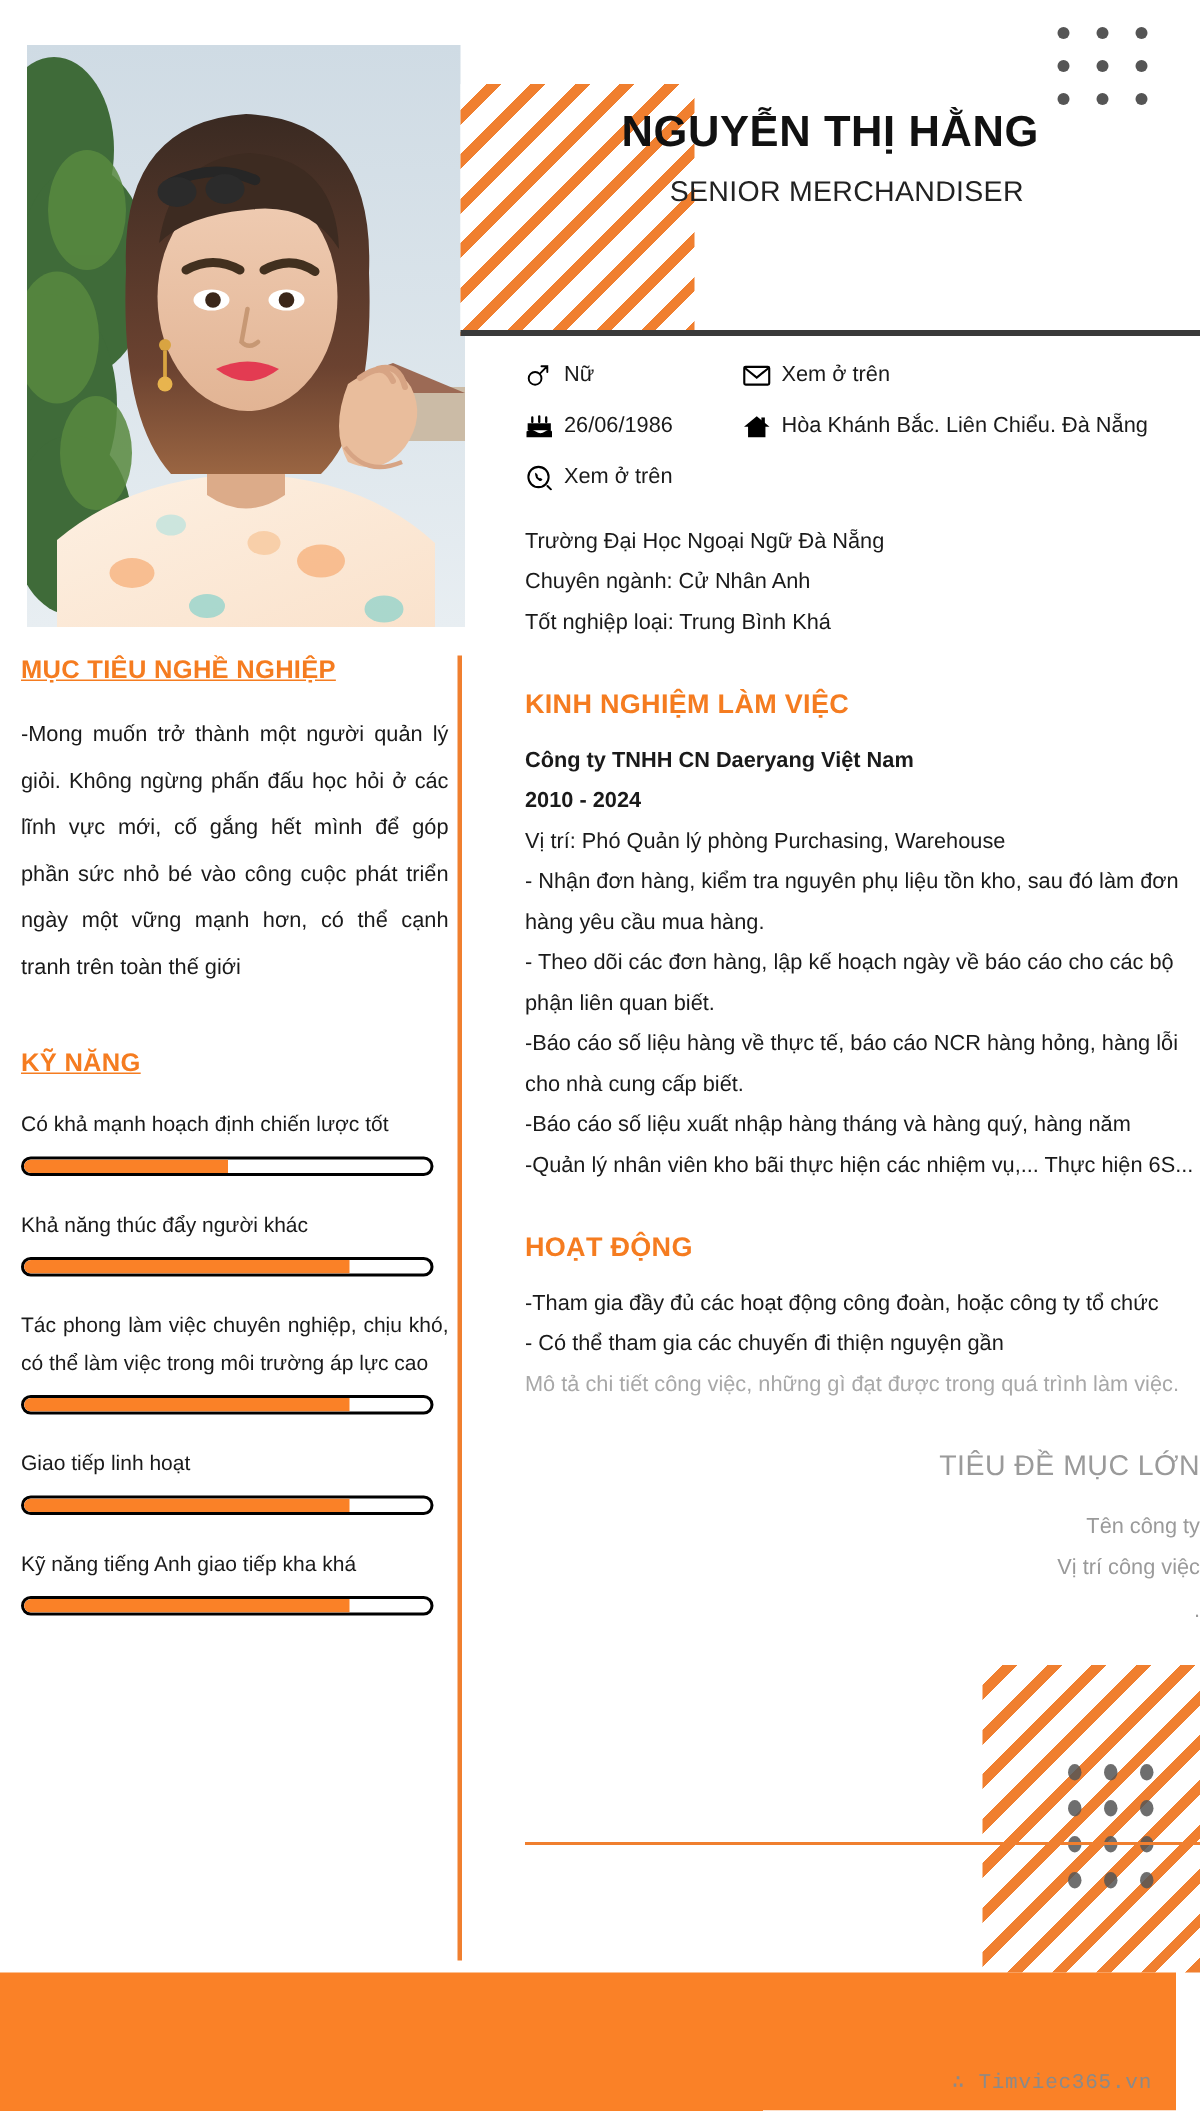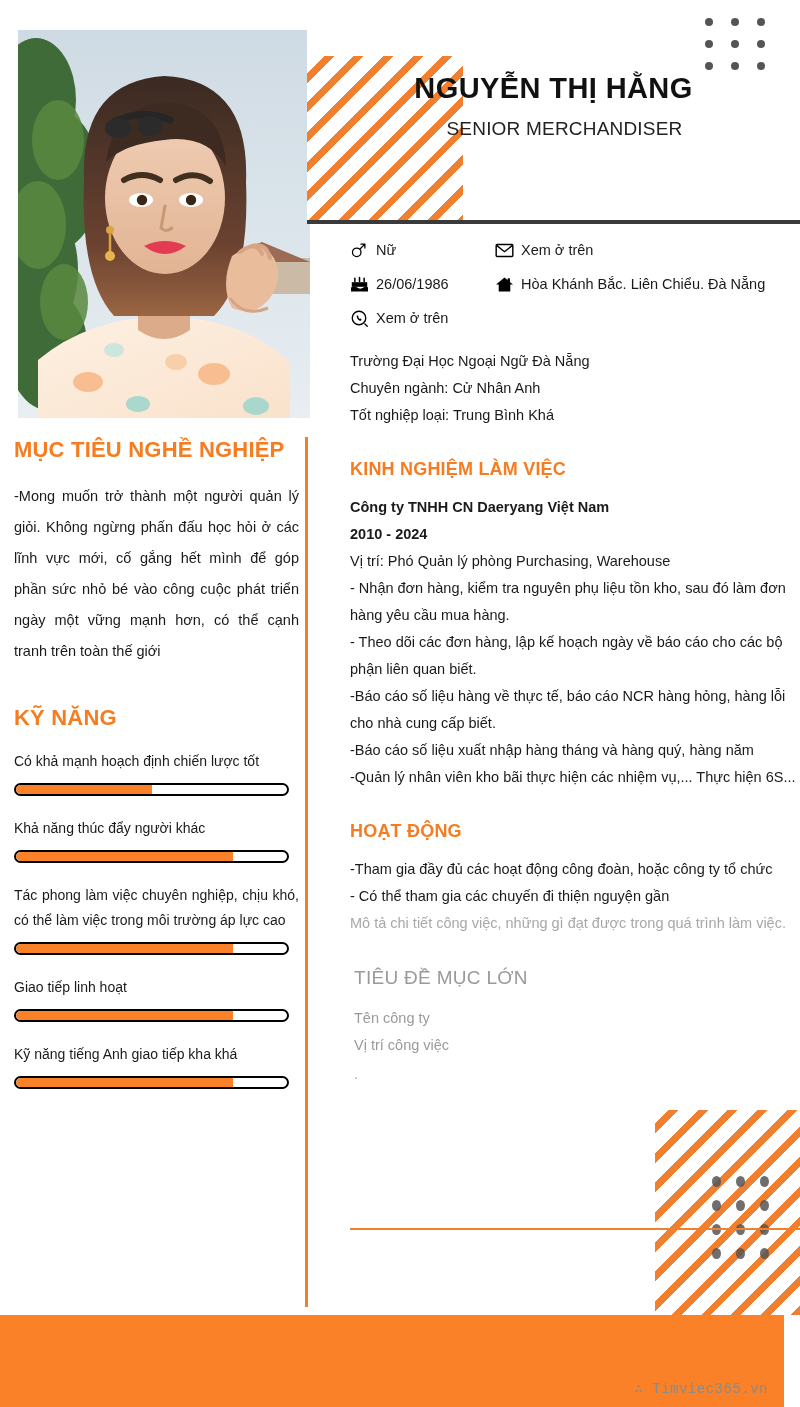--- a/index.html
+++ b/index.html
@@ -70,22 +70,22 @@
   #divider {
     position:absolute; left:305px; top:437px; width:3px; height:870px;
     background:#f07f2f;
   }
 
   
   #left-col {
     position:absolute; left:14px; top:437px; width:285px;
   }
   .sec-title {
-    color:#f57c20; font-weight:bold; font-size:22px;
-    letter-spacing:0.2px; margin:0 0 18px 0;
+    color:#f57c20; font-weight:bold; font-size:17px;
+    letter-spacing:0.2px; margin:0 0 18px 0;text-decoration:underline;
   }
   .left-section { margin-bottom:38px; }
   .objective-text {
     font-size:14.5px; line-height:31px; text-align:justify;
     color:#1a1a1a; margin:0;
   }
   .skill { margin-bottom:20px; }
   .skill-label {
     font-size:14px; line-height:25px; color:#1a1a1a;
     text-align:justify; margin:0 0 9px 0;
@@ -118,21 +118,21 @@
   .r-sec-title {
     color:#f57c20; font-weight:bold; font-size:18px;
     letter-spacing:0.2px; margin:0 0 14px 0;
   }
   .r-line { font-size:14.5px; line-height:27px; color:#1a1a1a; margin:0; }
   .r-line.bold { font-weight:bold; }
   .r-line.muted { color:#a8a8a8; }
   .r-section { margin-bottom:30px; }
 
   
-  #placeholder-sec { margin-top:12px; padding-left:4px; }
+  #placeholder-sec { margin-top:12px; padding-left:4px;text-align:right; }
   .ph-title {
     color:#9a9a9a; font-size:19px; font-weight:400;
     letter-spacing:0.3px; margin:0 0 16px 0;
   }
   .ph-line { color:#9a9a9a; font-size:14.5px; line-height:27px; margin:0; }
   .ph-dot { color:#9a9a9a; font-size:14.5px; line-height:18px; margin:6px 0 0 0; }
   #ph-rule {
     position:absolute; left:350px; top:1228px; width:450px; height:2px;
     background:#f07f2f;
   }

